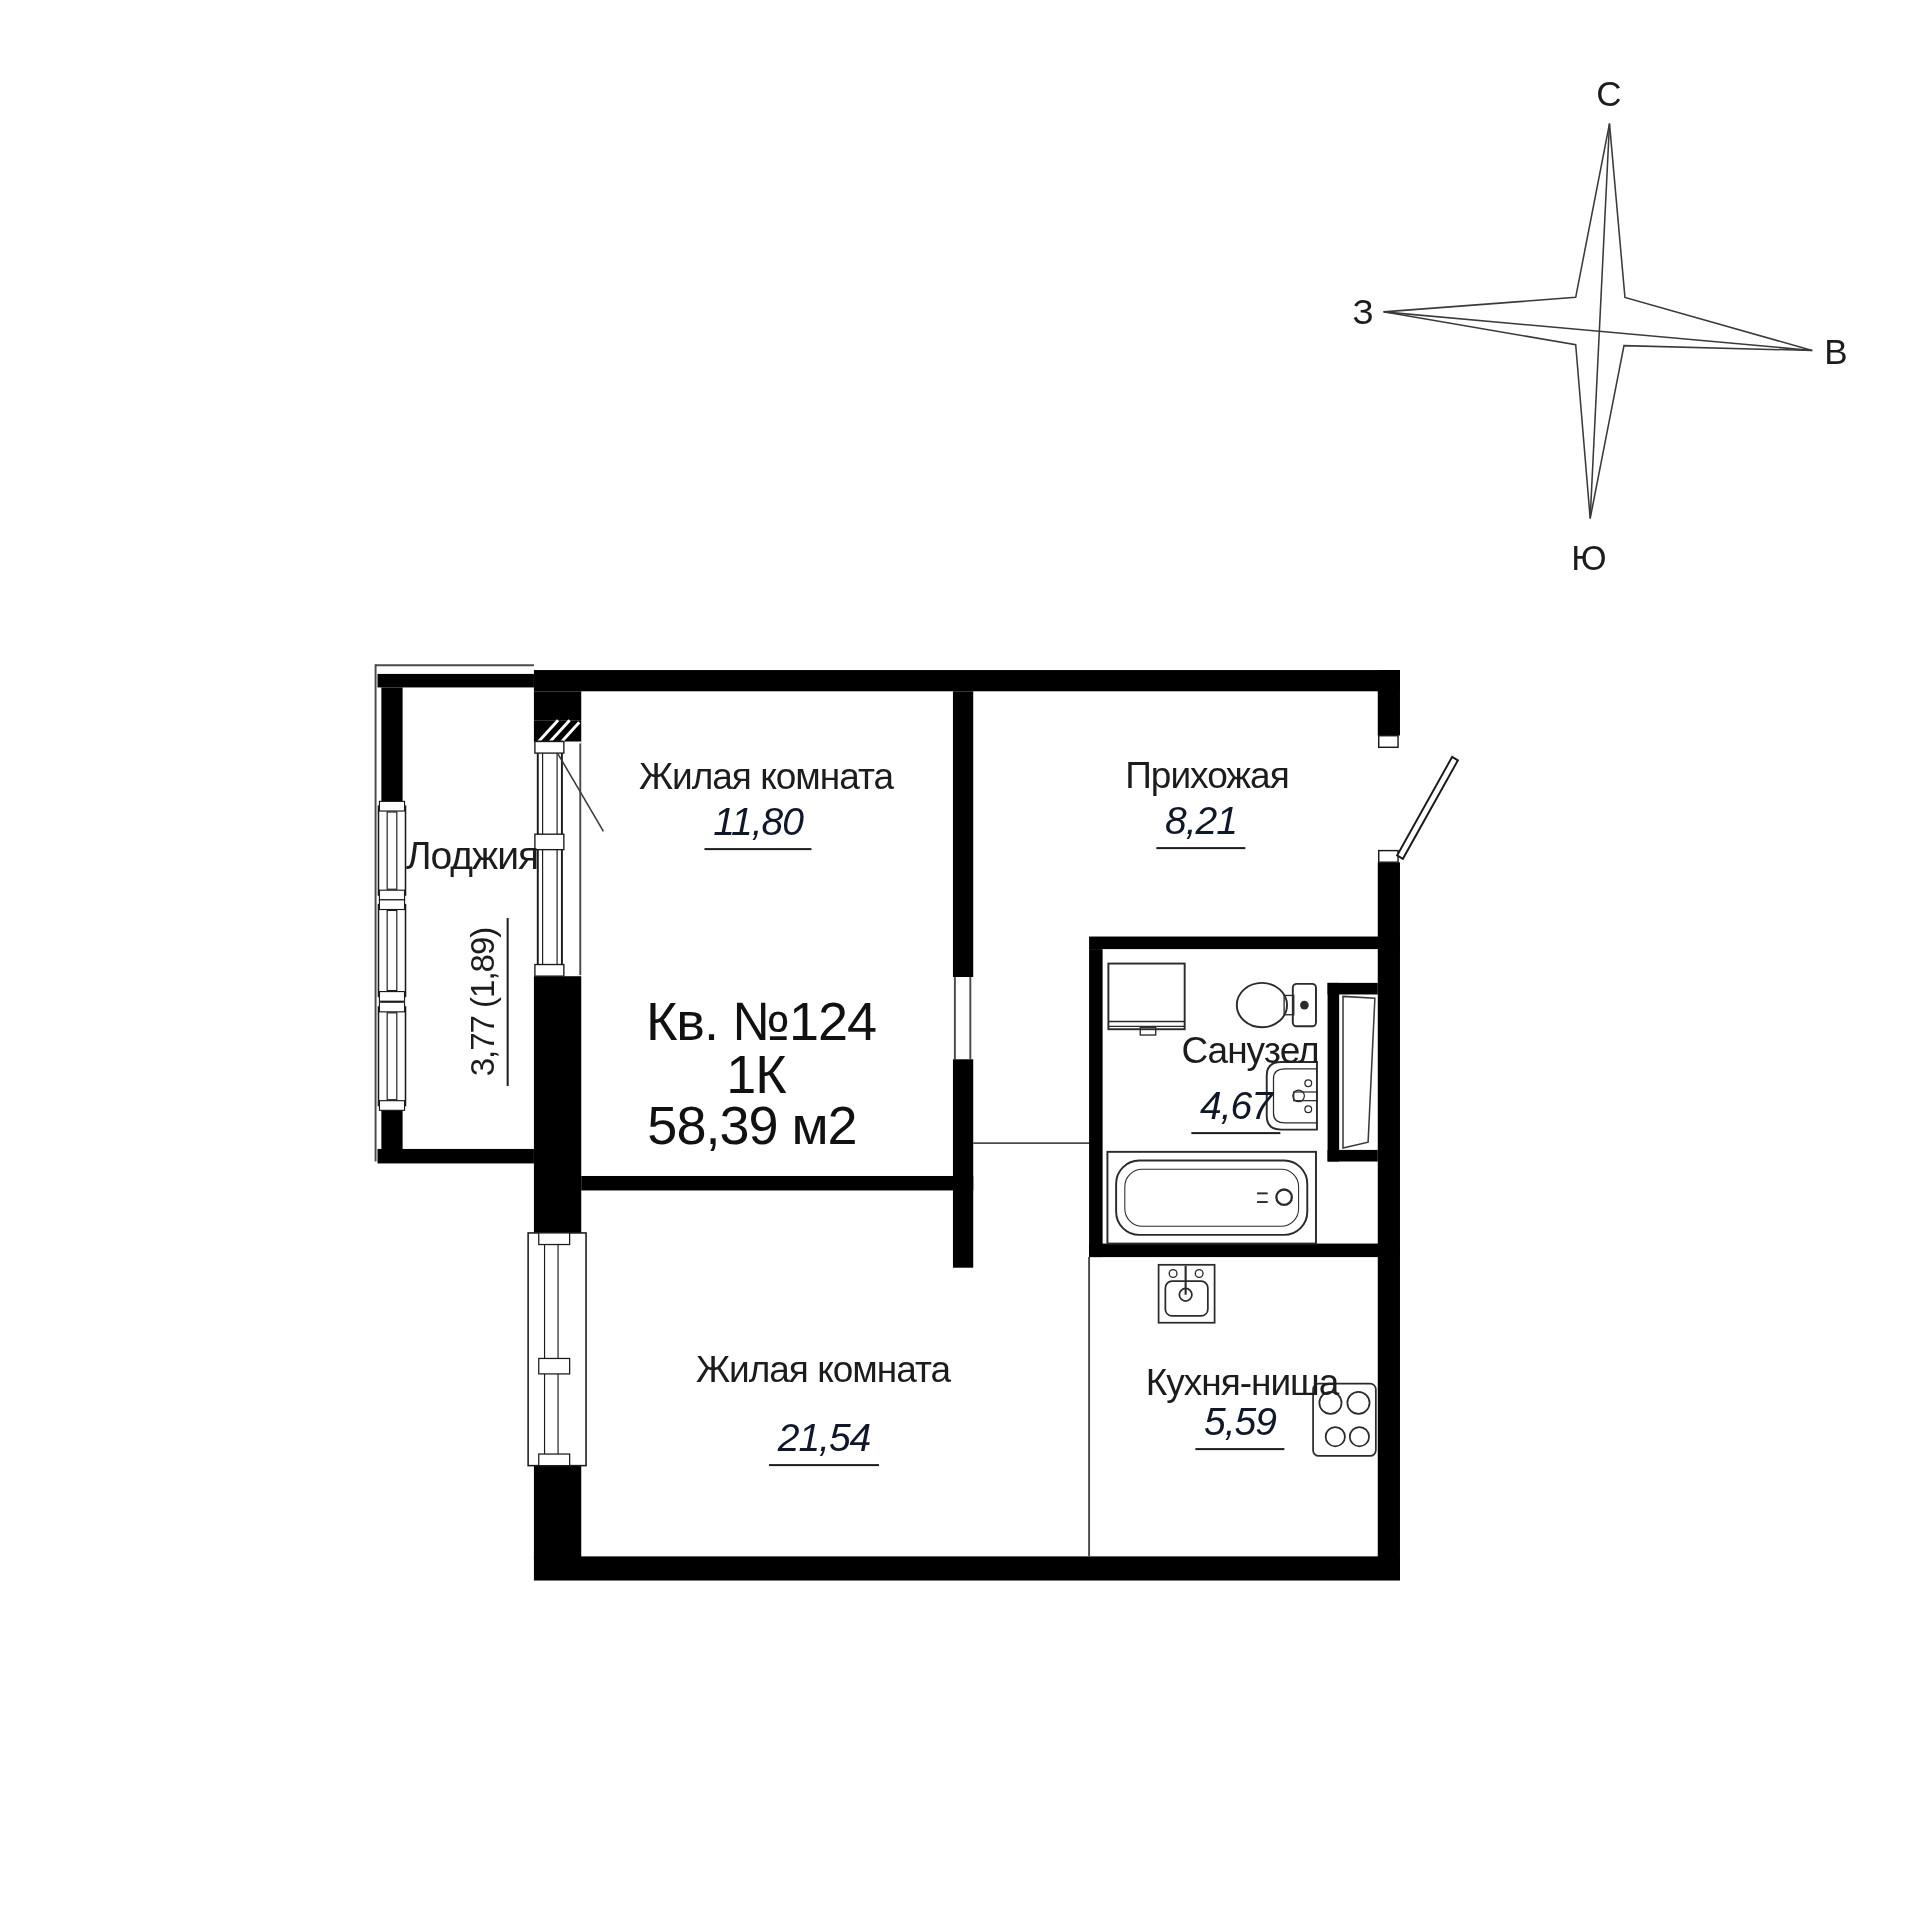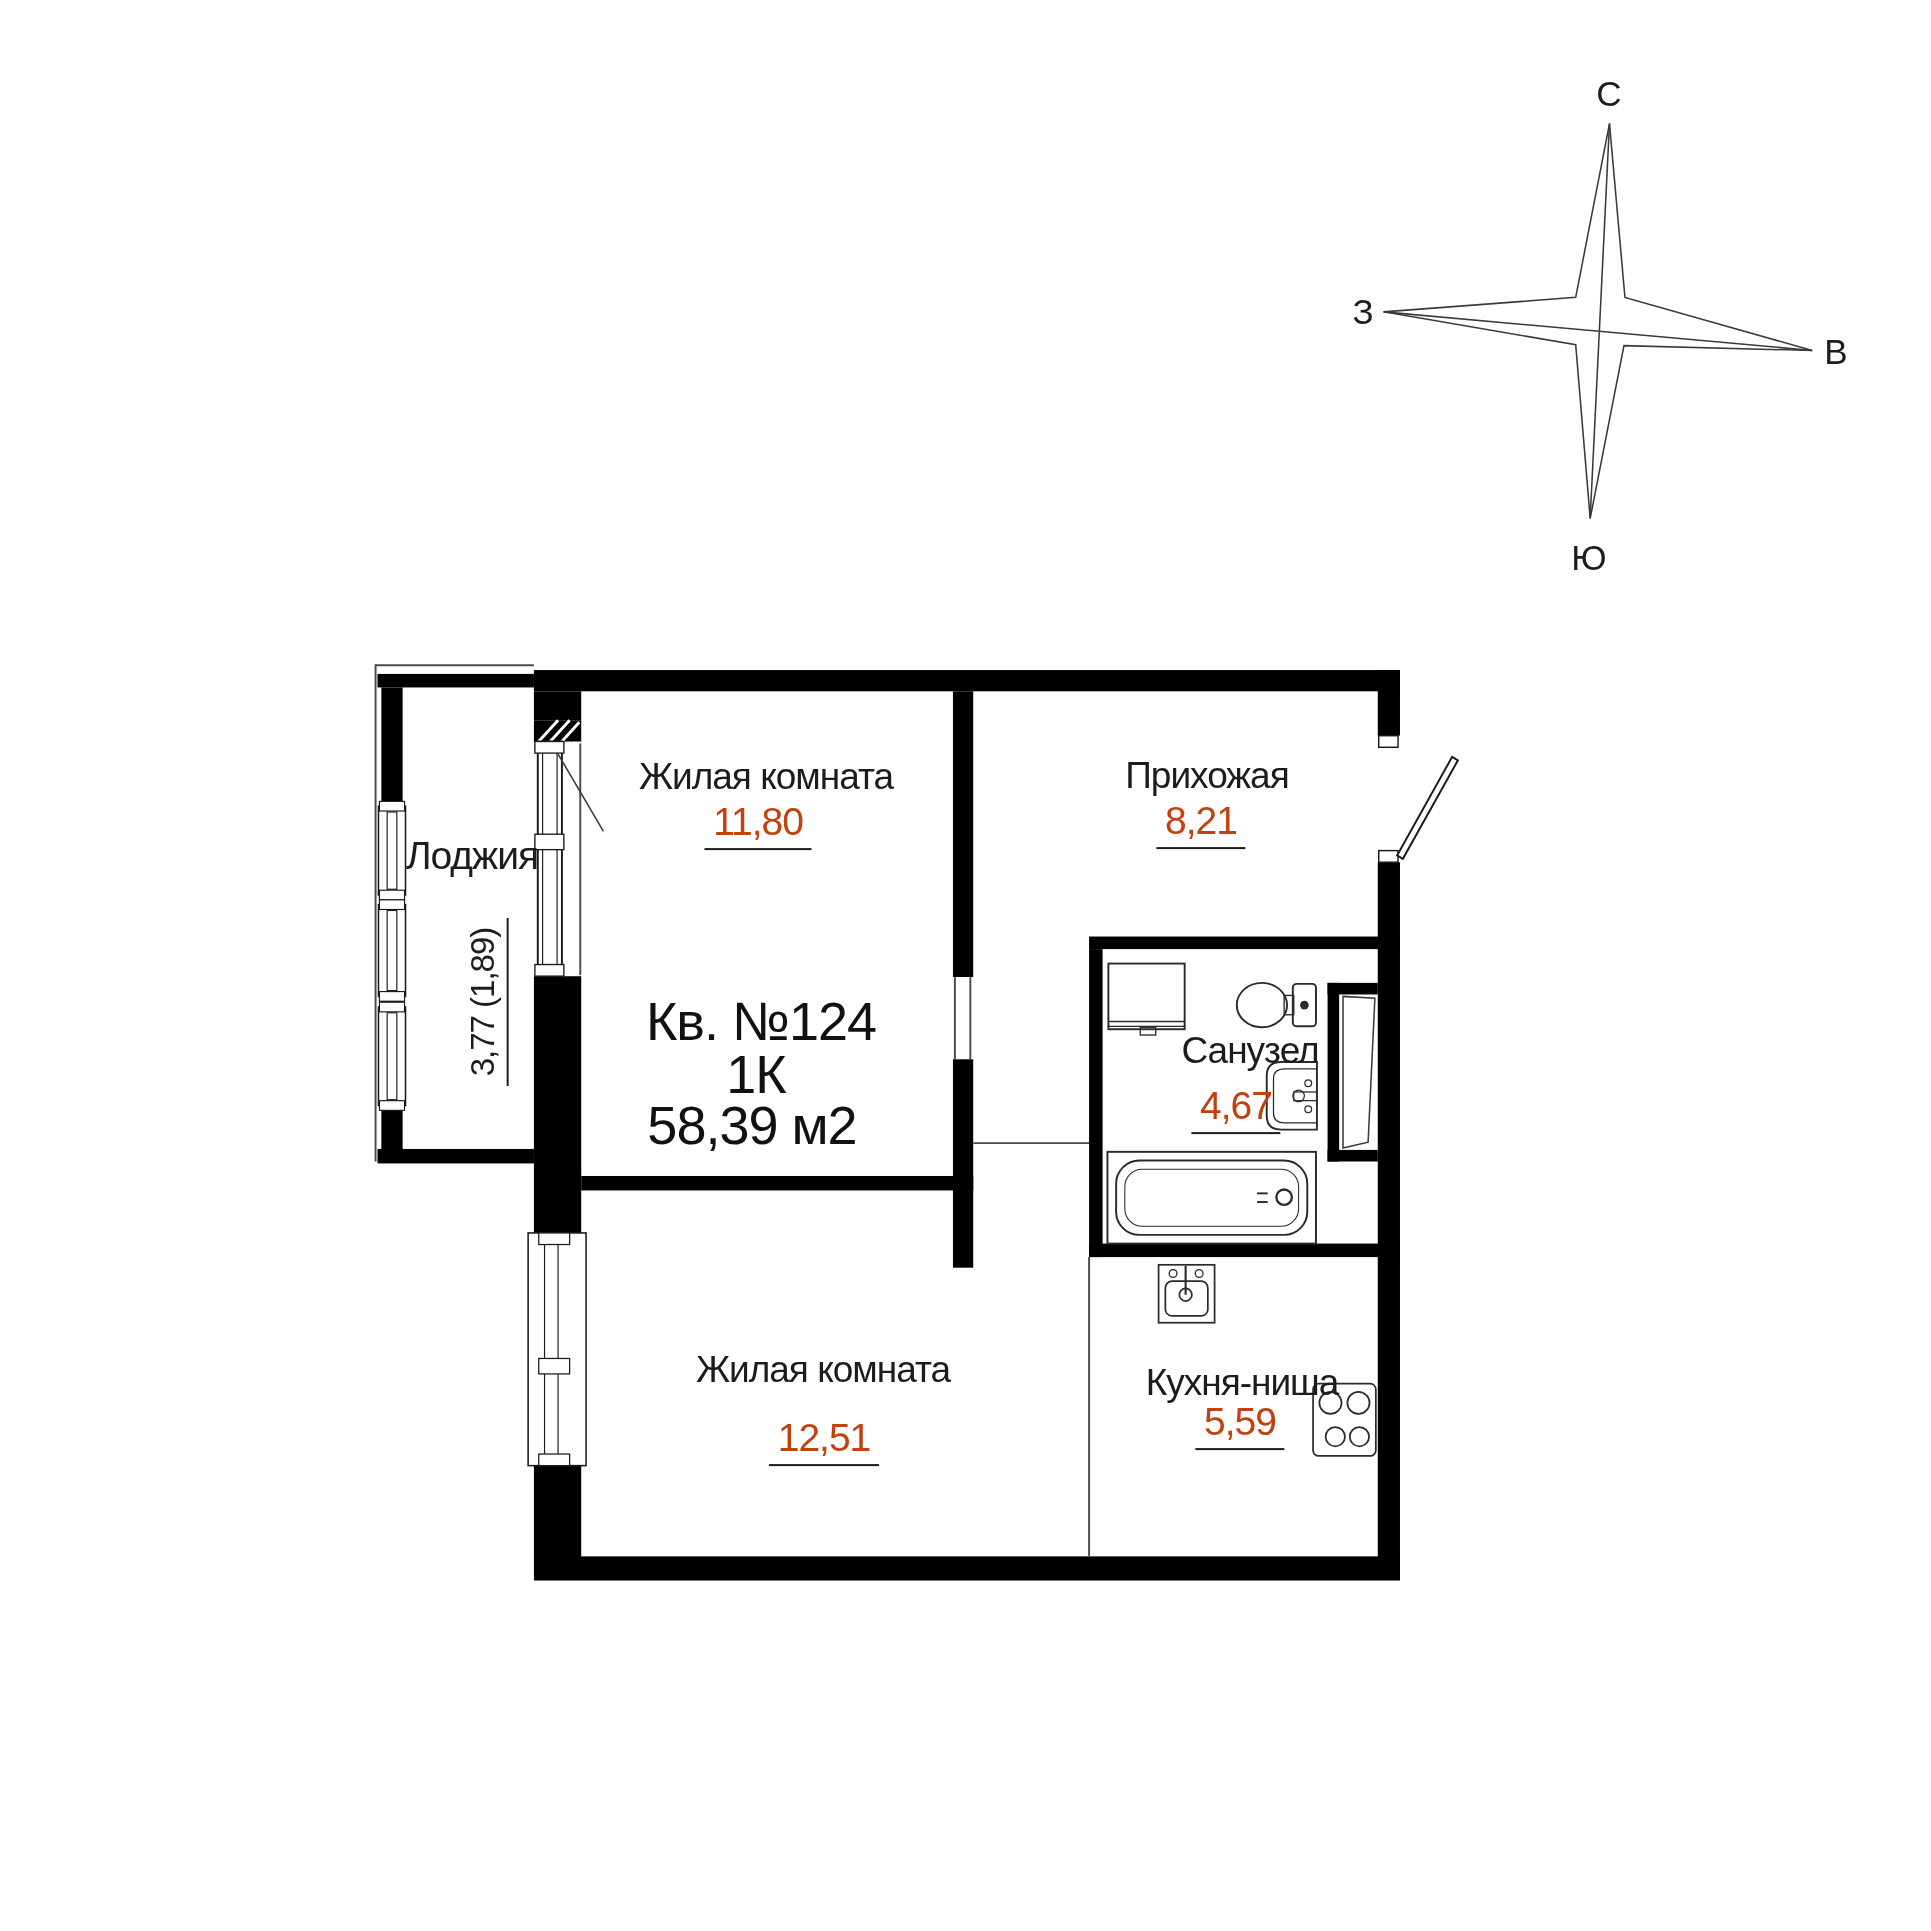--- a/index.html
+++ b/index.html
@@ -9,22 +9,22 @@
   }
   .plan-svg{position:absolute;left:0;top:0;width:1931px;height:1931px;}
   .lbl{
     position:absolute;transform:translate(-50%,-50%);
     font-size:37px;letter-spacing:-1px;white-space:nowrap;color:#1c1c1c;
     text-align:left;line-height:1;
   }
   .lbl-small{font-size:39px;}
   .lbl-val{
     position:absolute;transform:translate(-50%,-50%);
-    font-size:39px;letter-spacing:-1px;white-space:nowrap;color:#c2410c;line-height:1;
-    border-bottom:2.9px solid #1c1c1c;padding:0 8.7px 6.8px 8.7px;
+    font-size:39px;letter-spacing:-1px;white-space:nowrap;color:#0f172a;line-height:1;
+    border-bottom:2.9px solid #1c1c1c;padding:0 8.7px 6.8px 8.7px;font-style:italic;
   }
   .lbl-big{
     position:absolute;transform:translate(-50%,-50%);
     font-size:54px;letter-spacing:-1px;white-space:nowrap;color:#111;line-height:1;
   }
   .lbl-rot{
     position:absolute;transform:translate(-50%,-50%) rotate(-90deg);
     font-size:33px;letter-spacing:-1px;white-space:nowrap;color:#1c1c1c;line-height:1;
     border-bottom:2.9px solid #1c1c1c;padding:0 9.7px 7.7px 9.7px;
   }
@@ -196,21 +196,21 @@
   <div class="lbl" style="left:766px;top:776px;">Жилая комната</div>
   <div class="lbl-val" style="left:758px;top:826px;">11,80</div>
 
   <div class="lbl" style="left:1207px;top:775px;">Прихожая</div>
   <div class="lbl-val" style="left:1201px;top:825px;text-align:right;">8,21</div>
 
   <div class="lbl" style="left:1250px;top:1050px;">Санузел</div>
   <div class="lbl-val" style="left:1236px;top:1110px;">4,67</div>
 
   <div class="lbl" style="left:823px;top:1369px;">Жилая комната</div>
-  <div class="lbl-val" style="left:824px;top:1442px;">12,51</div>
+  <div class="lbl-val" style="left:824px;top:1442px;">21,54</div>
 
   <div class="lbl" style="left:1242px;top:1369px;margin-top:13px;">Кухня-ниша</div>
   <div class="lbl-val" style="left:1240px;top:1426px;">5,59</div>
 
   <div class="lbl lbl-small" style="left:472px;top:855px;">Лоджия</div>
   <div class="lbl-rot" style="left:487px;top:1002px;">3,77 (1,89)</div>
 
   <div class="lbl-big" style="left:761px;top:1021px;">Кв. №124</div>
   <div class="lbl-big" style="left:756px;top:1074px;">1К</div>
   <div class="lbl-big" style="left:752px;top:1125px;">58,39 м2</div>

